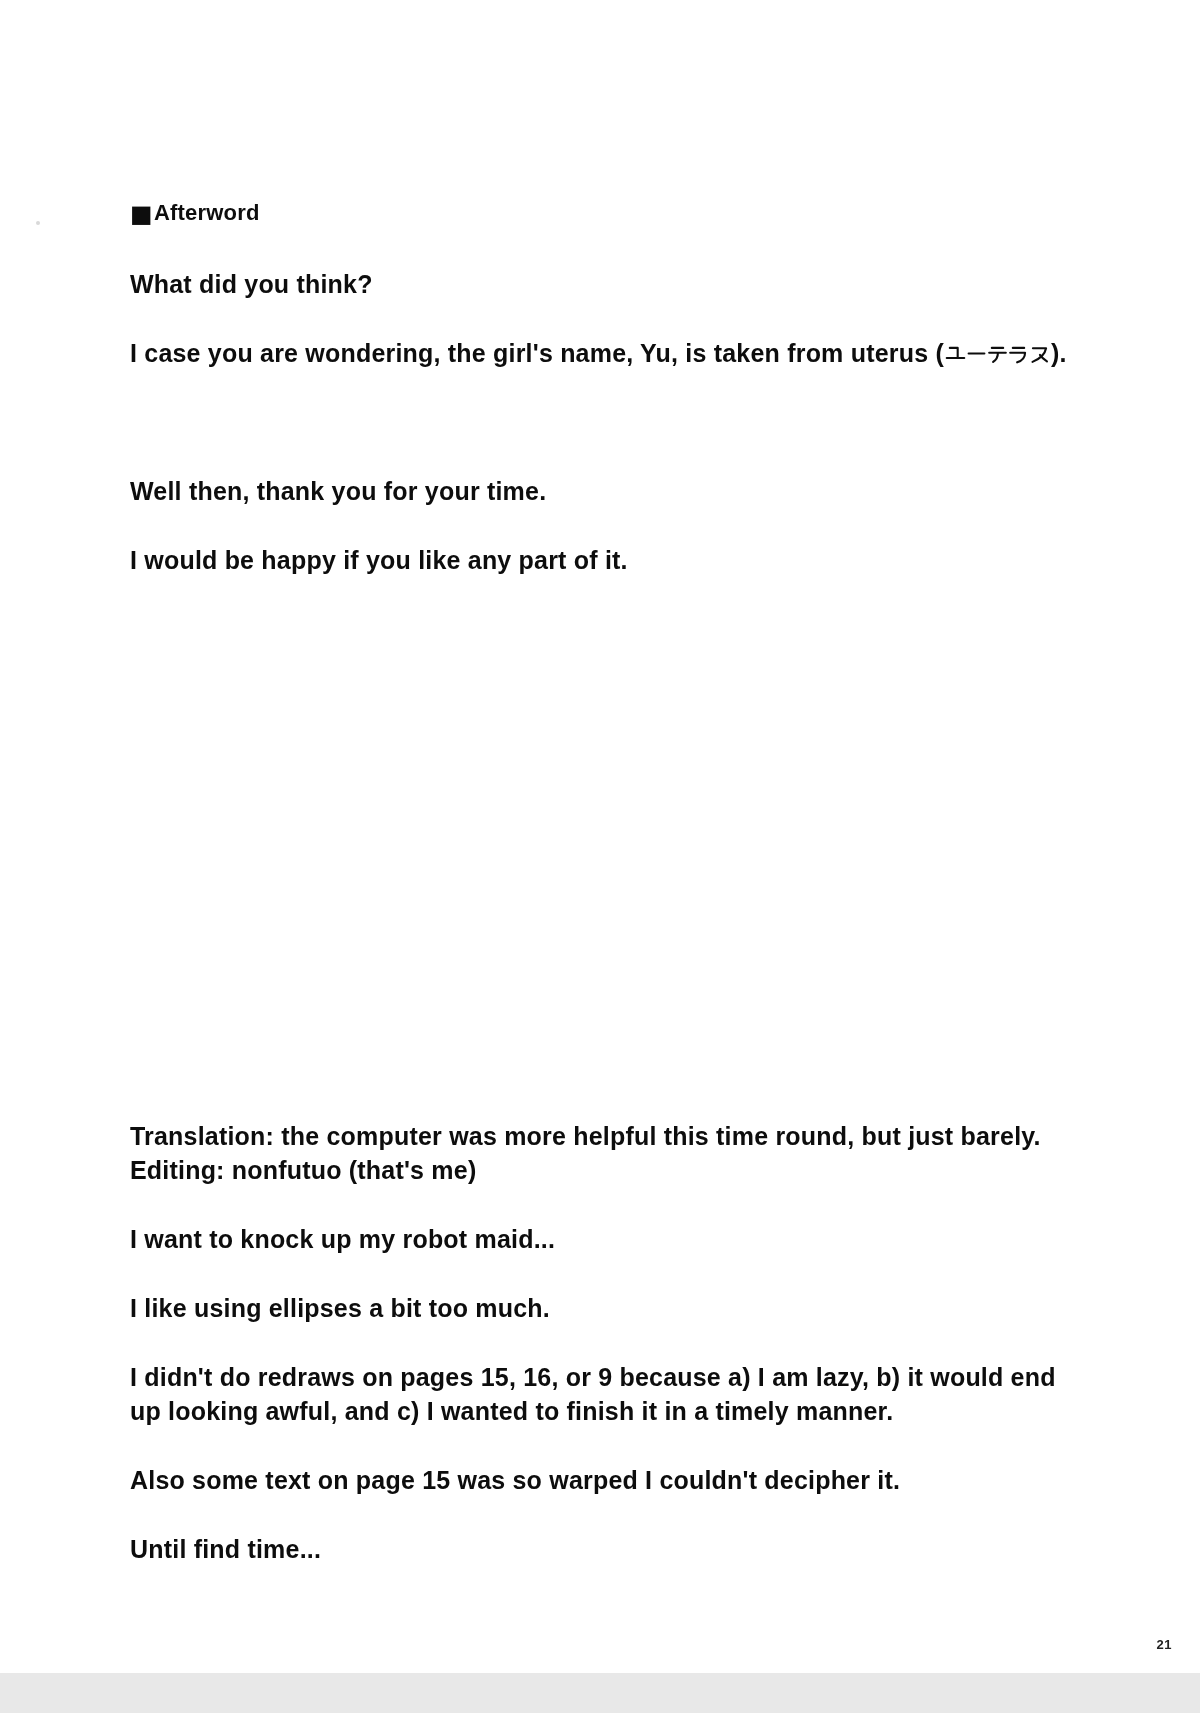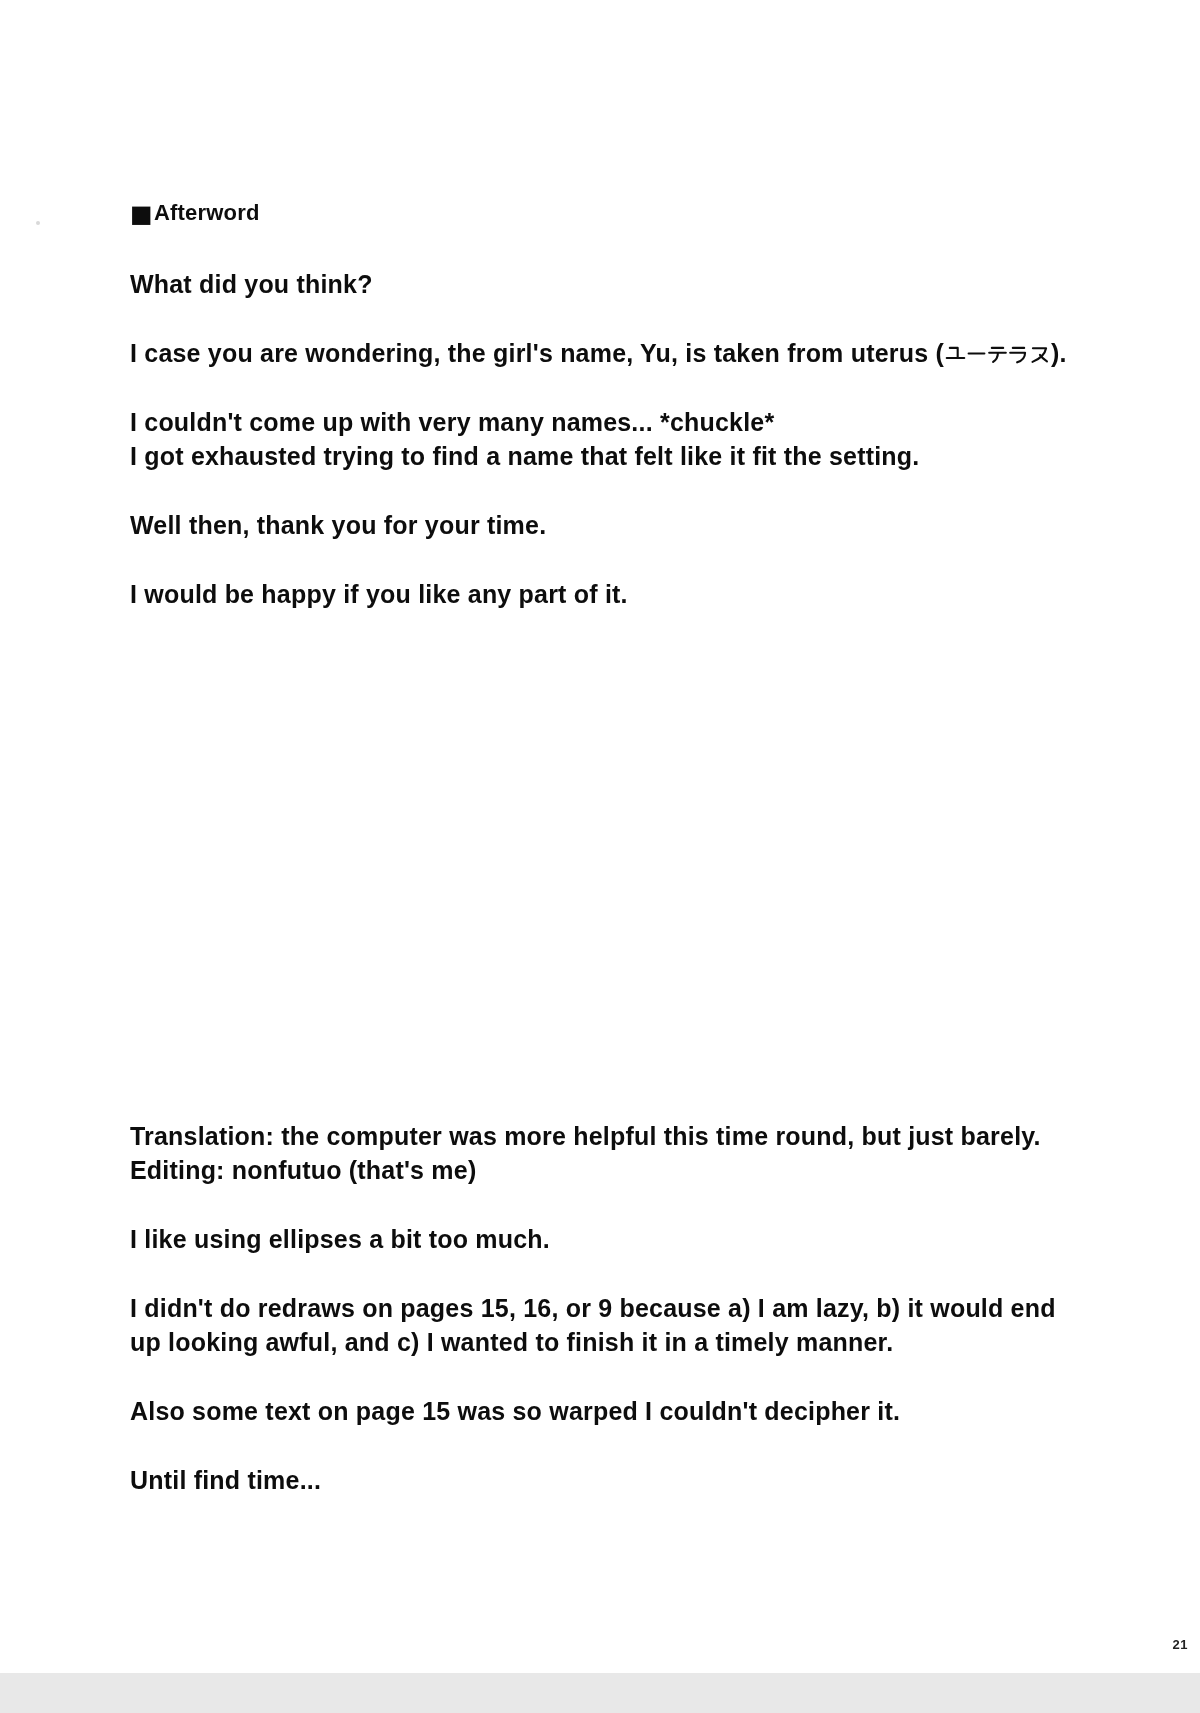--- a/index.html
+++ b/index.html
@@ -66,21 +66,21 @@
   .sr-only {
     position: absolute;
     width: 1px; height: 1px;
     overflow: hidden;
     clip: rect(0 0 0 0);
     white-space: nowrap;
   }
   .page-number {
     position: absolute;
     top: 1637px;
-    right: 12px;
+    right: 28px;
     font-size: 13px;
     font-weight: 600;
     color: #222222;
     letter-spacing: 0.5px;
   }
   .speck {
     position: absolute;
     left: 36px;
     top: 221px;
     width: 4px;
@@ -114,32 +114,33 @@
             <path d="M5.5 5 H18.5 M2.5 10.5 H21.5 M12.5 10.5 C12.5 14.5 11.5 18 7 21"></path>
           </svg>
           <svg viewBox="0 0 24 24" aria-hidden="true">
             <path d="M5.5 5 H18.5 M2.5 10.5 H19.5 C19.5 15.5 16.5 19.5 10.5 21.5"></path>
           </svg>
           <svg viewBox="0 0 24 24" aria-hidden="true">
             <path d="M4.5 5.5 H19.5 C18.5 11 14 17 4 21 M12.5 13 C14.5 16 17.5 18.5 20.5 20.5"></path>
           </svg>
         </span><span>).</span></p>
 
-    <p class="para"><span>I couldn't come up with very many names... *chuckle*</span><br><span>I got exhausted trying to find a name that felt like it fit the setting.</span></p>
+    <p class="para"><br></p>
 
     <p class="para"><span>Well then, thank you for your time.</span></p>
 
     <p class="para"><span>I would be happy if you like any part of it.</span></p>
 
   </section>
 
   <section class="sec-bottom">
 
     <p class="para"><span>Translation: the computer was more helpful this time round, but just barely.</span><br><span>Editing: nonfutuo (that's me)</span></p>
 
+    <p class="para"><span>I want to knock up my robot maid...</span></p>
 
     <p class="para"><span>I like using ellipses a bit too much.</span></p>
 
     <p class="para"><span>I didn't do redraws on pages 15, 16, or 9 because a) I am lazy, b) it would end</span><br><span>up looking awful, and c) I wanted to finish it in a timely manner.</span></p>
 
     <p class="para"><span>Also some text on page 15 was so warped I couldn't decipher it.</span></p>
 
     <p class="para"><span>Until find time...</span></p>
 
   </section>

